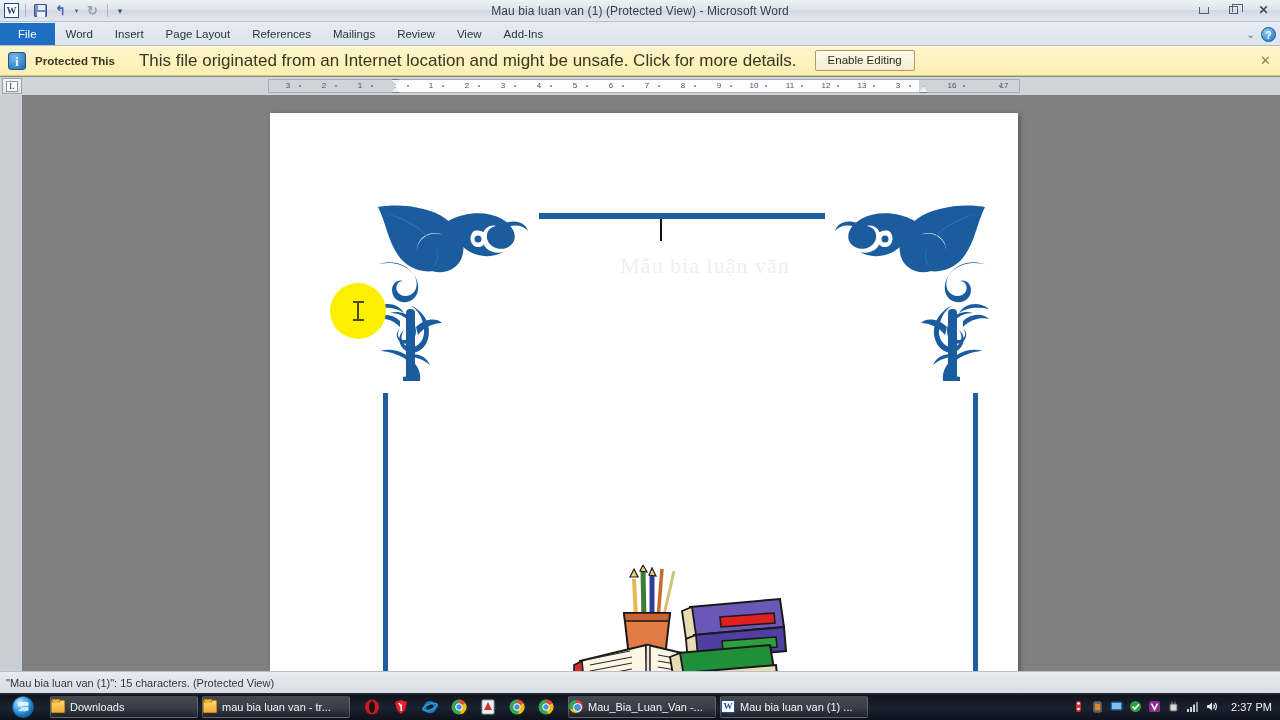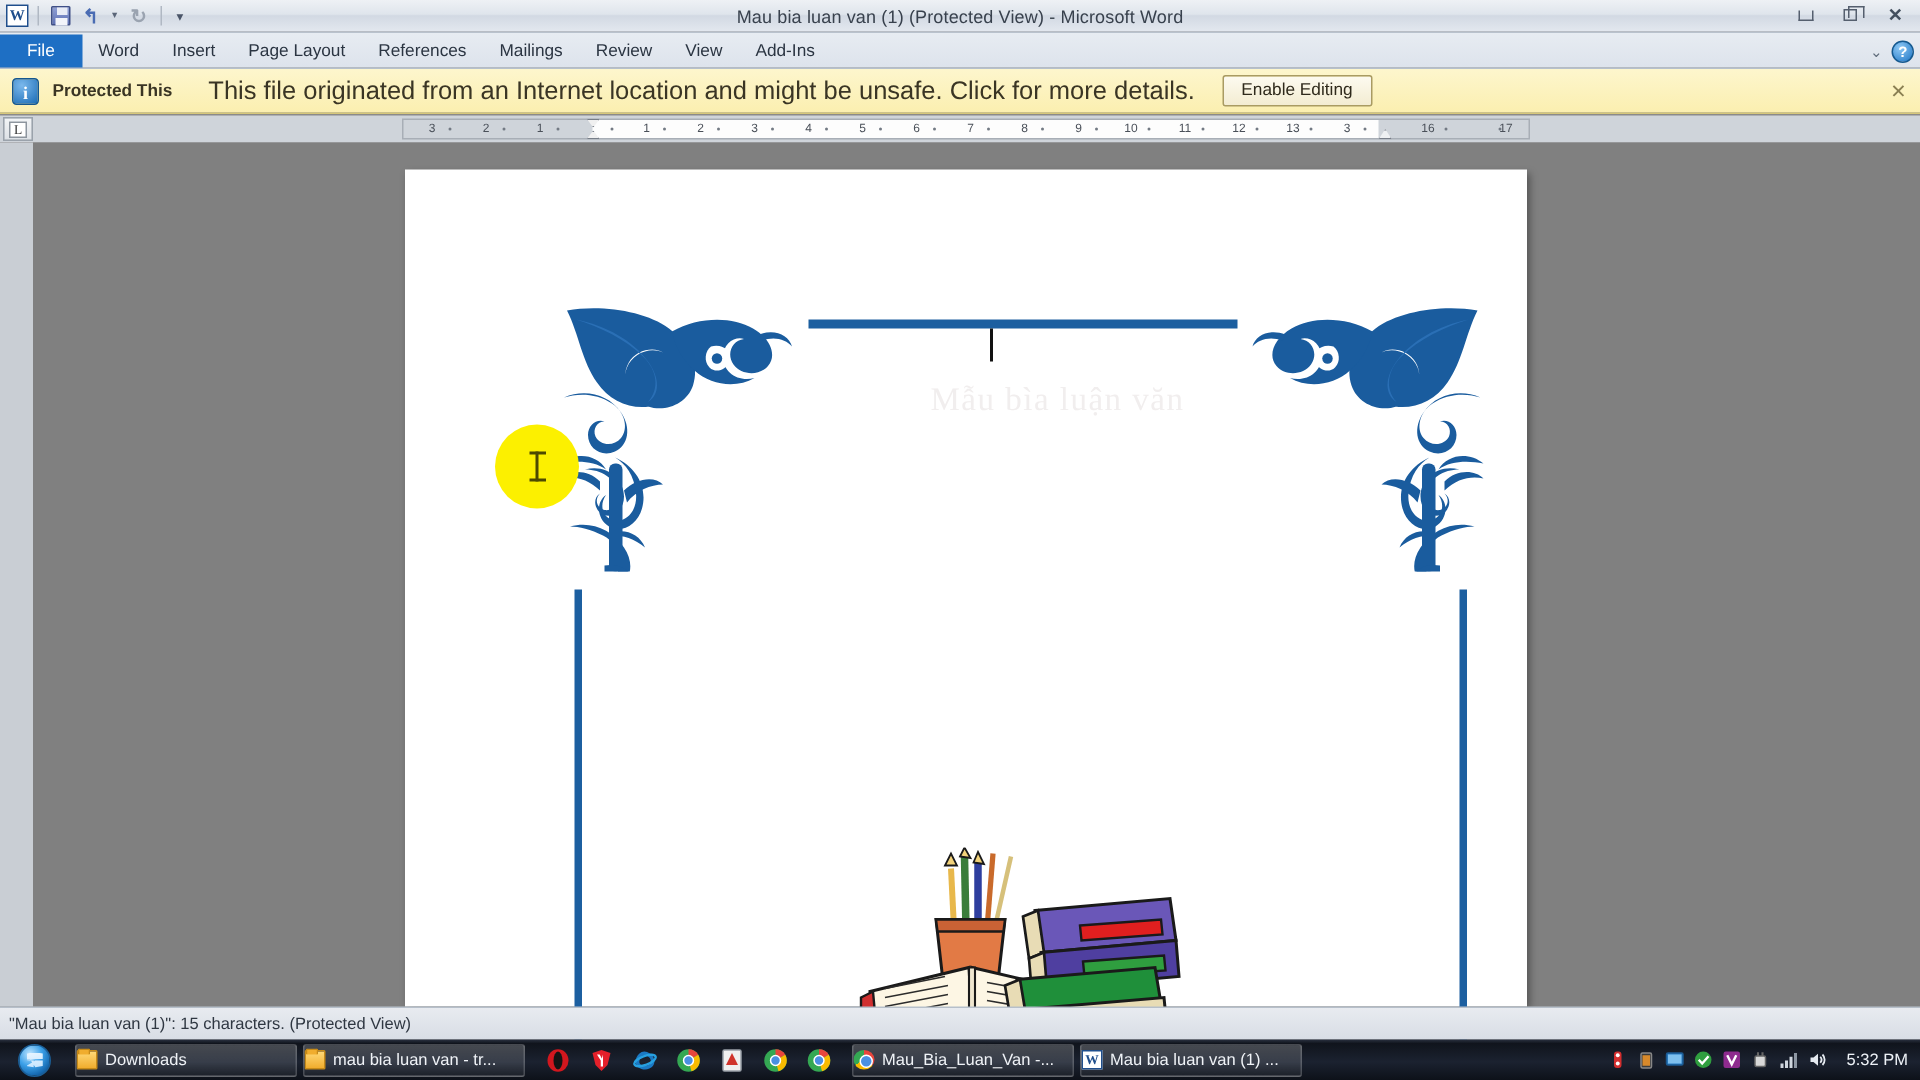--- a/index.html
+++ b/index.html
@@ -670,14 +670,14 @@
     </div>
     <div class="tri">
       <svg width="13" height="13" viewBox="0 0 13 13">
           <path d="M2 5 H4 L7 2.5 V10.5 L4 8 H2 Z" fill="#e5eaf0"></path>
           <path d="M8.5 4.5 A3 3 0 0 1 8.5 8.5" stroke="#e5eaf0" stroke-width="1.2" fill="none"></path>
           <path d="M10 3 A5 5 0 0 1 10 10" stroke="#e5eaf0" stroke-width="1.2" fill="none"></path>
         </svg>
     </div>
   </div>
 
-  <div class="clock">5:32 PM</div>
+  <div class="clock">2:37 PM</div>
 </div>
 
 </body></html>

